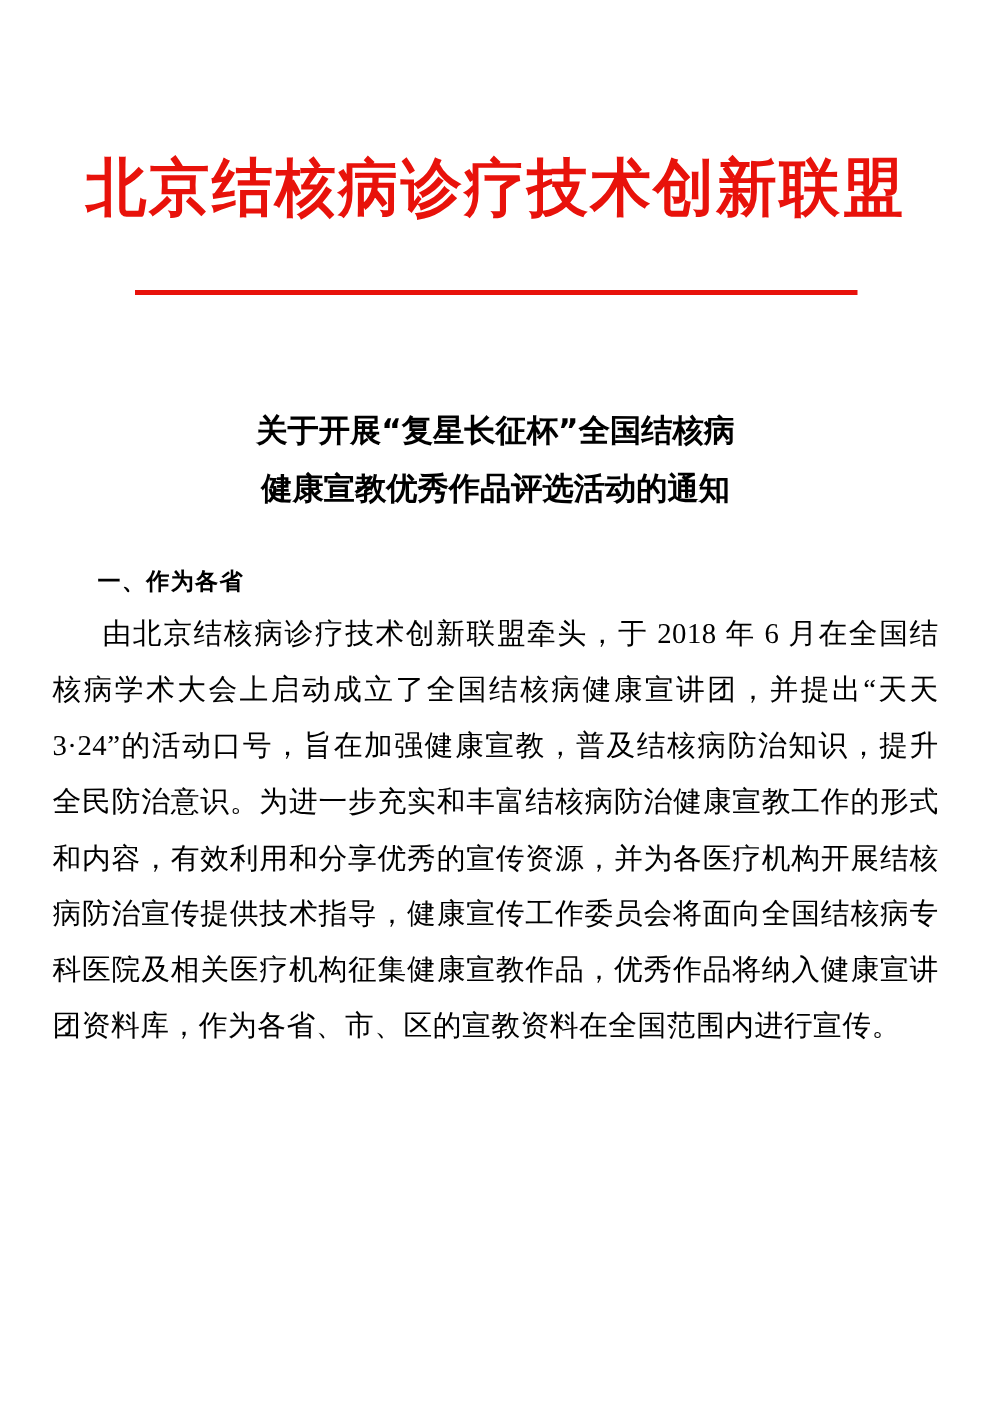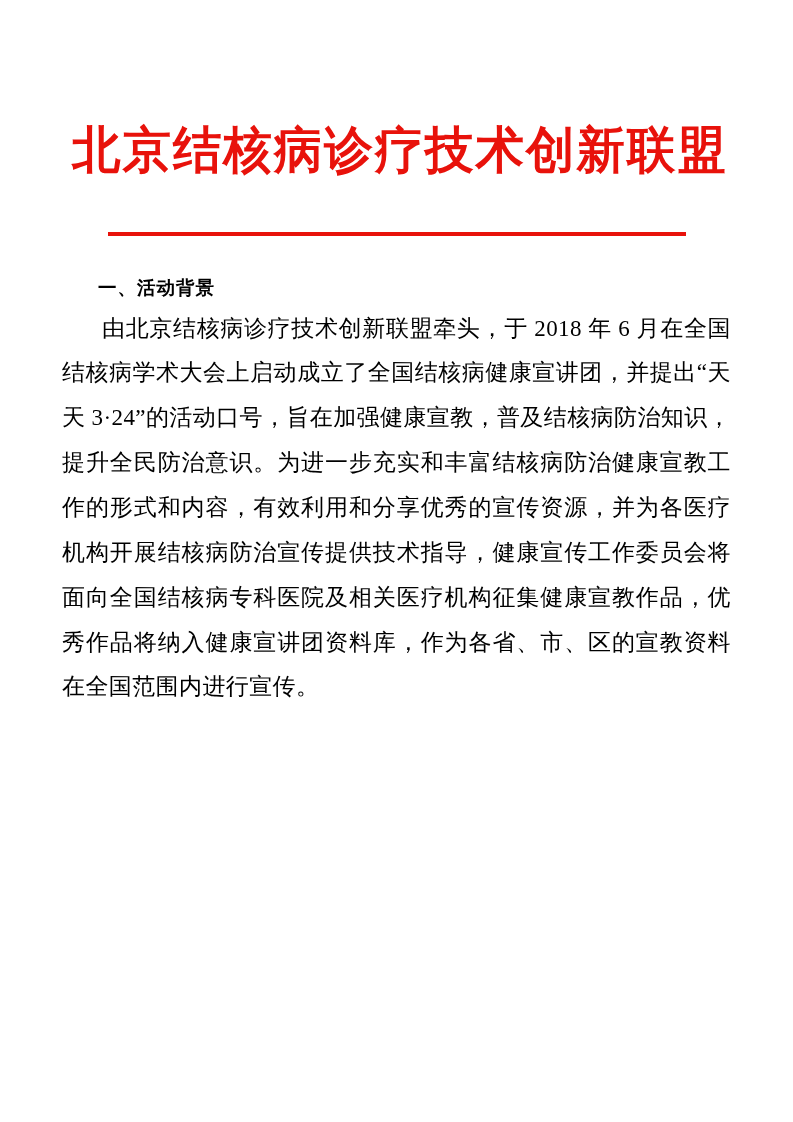--- a/index.html
+++ b/index.html
@@ -13,21 +13,21 @@
     font-family: "Liberation Serif", "DejaVu Serif", serif;
     color: #000000;
     position: relative;
     overflow: hidden;
   }
 
   .page {
     width: 793px;
     height: 1122px;
     box-sizing: border-box;
-    padding: 0 62px;
+    padding: 0 42px;
     position: relative;
   }
 
   
   .letterhead {
     padding-top: 122px;
     text-align: center;
   }
   .letterhead-title {
     color: #e8120b;
@@ -87,19 +87,23 @@
 </head>
 <body>
 
 <div class="page">
 
   <div class="letterhead">
     <div class="letterhead-title">北京结核病诊疗技术创新联盟</div>
     <div class="letterhead-rule"></div>
   </div>
 
+  <div class="doc-title">
+    <span class="line">关于开展“复星长征杯”全国结核病</span>
+    <span class="line">健康宣教优秀作品评选活动的通知</span>
+  </div>
 
   <div class="body-block">
-    <div class="section-heading">一、活动背景</div>
+    <div class="section-heading">一、作为各省</div>
     <p class="para">由北京结核病诊疗技术创新联盟牵头，于 2018 年 6 月在全国结核病学术大会上启动成立了全国结核病健康宣讲团，并提出“天天 3·24”的活动口号，旨在加强健康宣教，普及结核病防治知识，提升全民防治意识。为进一步充实和丰富结核病防治健康宣教工作的形式和内容，有效利用和分享优秀的宣传资源，并为各医疗机构开展结核病防治宣传提供技术指导，健康宣传工作委员会将面向全国结核病专科医院及相关医疗机构征集健康宣教作品，优秀作品将纳入健康宣讲团资料库，作为各省、市、区的宣教资料在全国范围内进行宣传。</p>
   </div>
 
 </div>
 
 </body></html>

